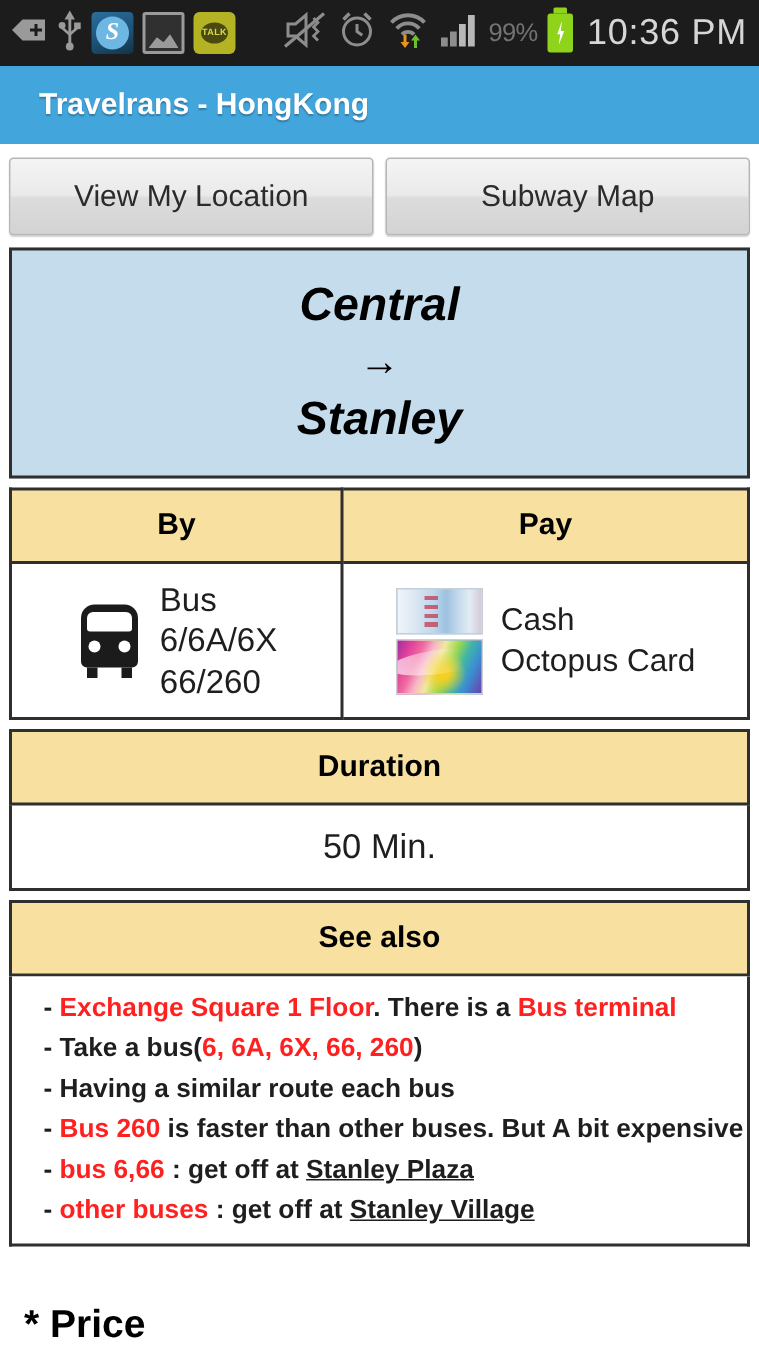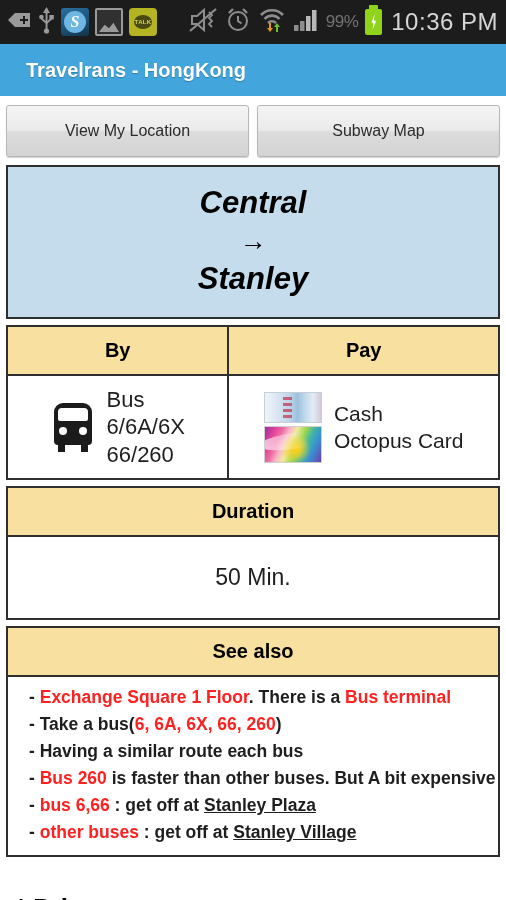--- a/index.html
+++ b/index.html
@@ -106,21 +106,21 @@
     background: #ffffff;
   }
   .btn {
     flex: 1;
     height: 52px;
     background: linear-gradient(180deg,#f4f4f4 0%,#eaeaea 48%,#dcdcdc 52%,#d3d3d3 100%);
     border: 1px solid #b6b6b6;
     border-radius: 3px;
     box-shadow: 0 1px 1px rgba(0,0,0,.18);
     color: #2b2b2b;
-    font-size: 16px;
+    font-size: 20px;
     display: flex; align-items: center; justify-content: center;
     cursor: pointer;
   }
 
   
   #content { padding: 0 6px; }
 
   .card {
     border: 2px solid #2f2f2f;
     margin-bottom: 6px;
@@ -216,21 +216,21 @@
     transform: rotate(-8deg);
     border-radius: 50%;
   }
 
   
   .plain-body {
     background: #ffffff;
     text-align: center;
     font-size: 23px;
     color: #1e1e1e;
-    padding: 27px 0;
+    padding: 14px 0;
   }
 
   
   #see-also-body {
     background: #ffffff;
     border: 2px solid #2f2f2f;
     border-top: none;
     padding: 7px 10px 9px 21px;
     font-weight: bold;
   }

